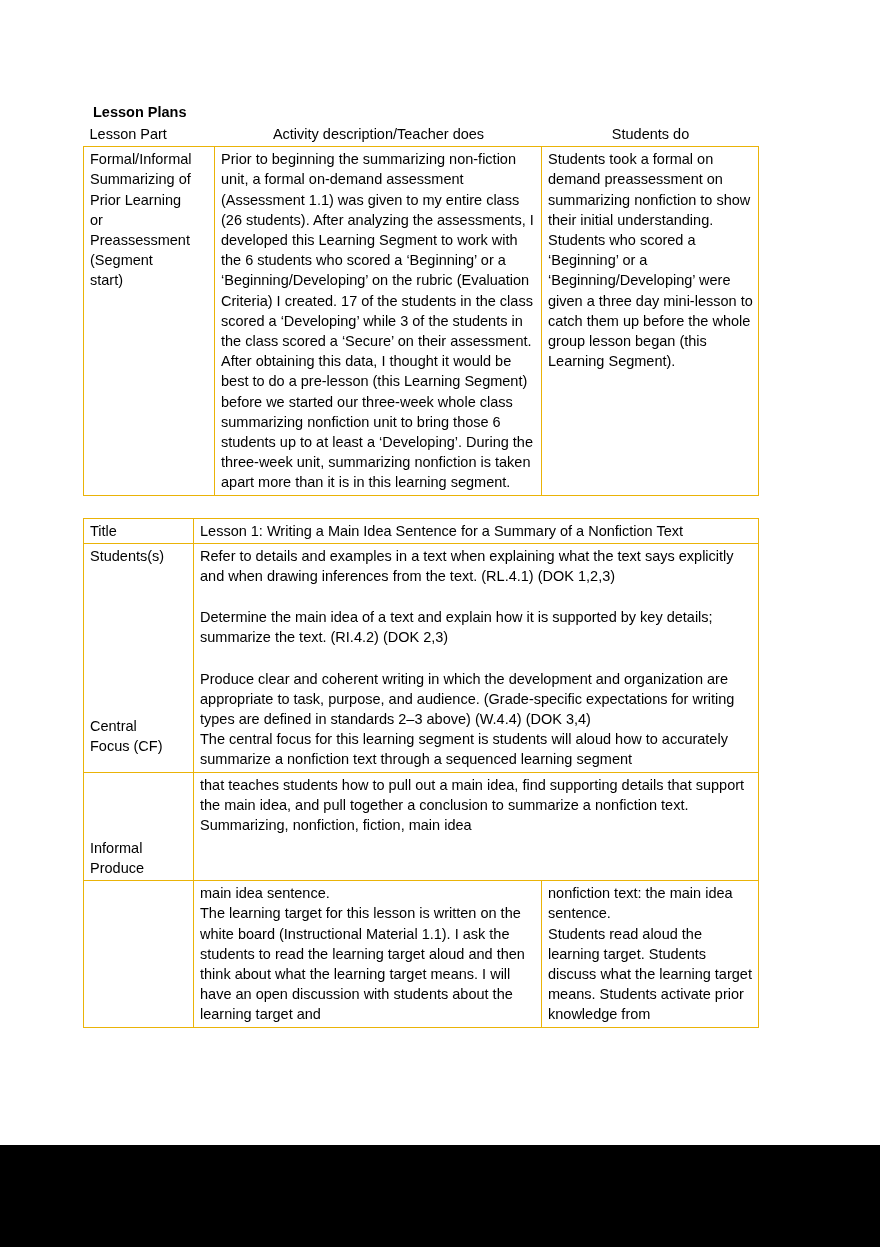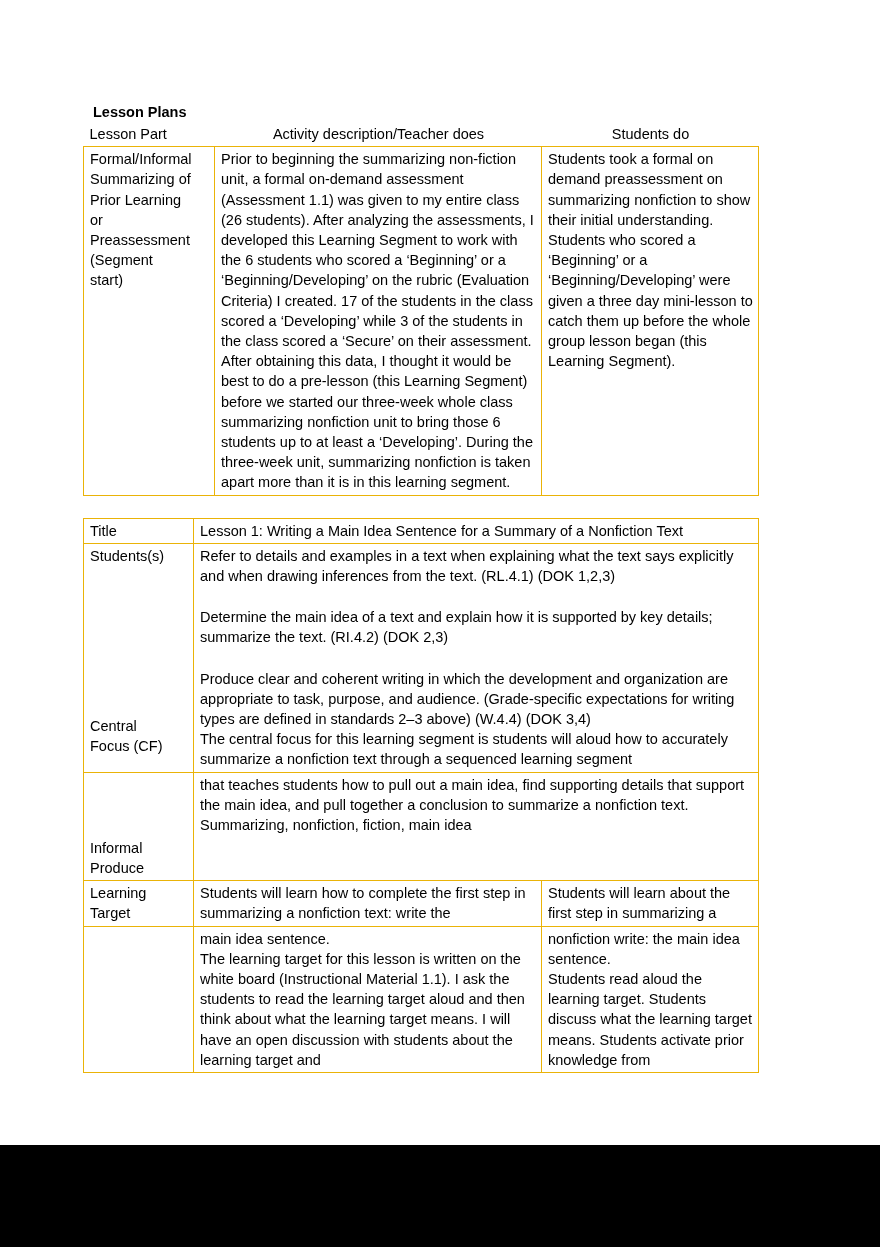--- a/index.html
+++ b/index.html
@@ -169,34 +169,26 @@
             <div style="height:63px"></div>
             <div>Informal</div>
             <div>Produce</div>
           </td>
           <td colspan="2" class="cell-lines">
             <p>that teaches students how to pull out a main idea, find supporting details that support the main idea, and pull together a conclusion to summarize a nonfiction text.</p>
             <p>Summarizing, nonfiction, fiction, main idea</p>
           </td>
         </tr>
 
-        <tr>
-          <td>
-            <div>Learning</div>
-            <div>Target</div>
-          </td>
-          <td>Students will learn how to complete the first step in summarizing a nonfiction text: write the</td>
-          <td>Students will learn about the first step in summarizing a</td>
-        </tr>
 
         <tr>
           <td></td>
           <td style="white-space:pre-line">main idea sentence.
 The learning target for this lesson is written on the white board (Instructional Material 1.1). I ask the students to read the learning target aloud and then think about what the learning target means. I will have an open discussion with students about the learning target and</td>
-          <td style="white-space:pre-line">nonfiction write: the main idea sentence.
+          <td style="white-space:pre-line">nonfiction text: the main idea sentence.
 Students read aloud the learning target. Students discuss what the learning target means. Students activate prior knowledge from</td>
         </tr>
       </tbody>
     </table>
 
   </div>
 </div>
 
 <div class="bottom-bar"></div>
 

